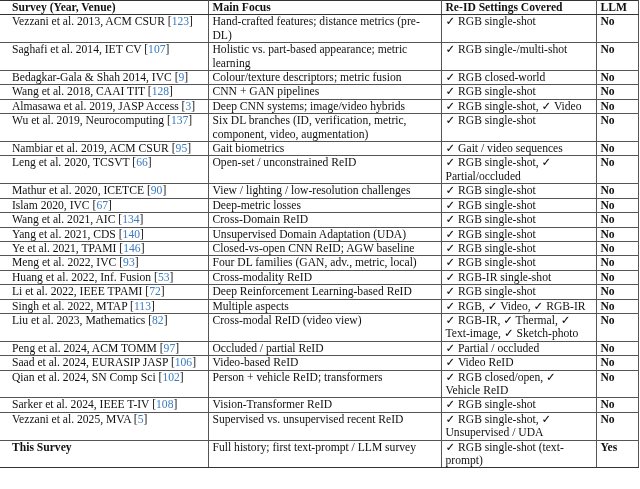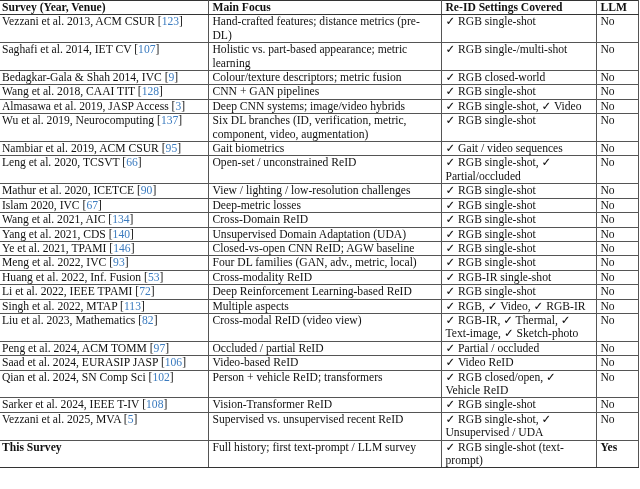--- a/index.html
+++ b/index.html
@@ -17,24 +17,24 @@
   table.surveys col.c2 { width: 233px; }
   table.surveys col.c3 { width: 155px; }
   table.surveys col.c4 { width: 42px; }
   table.surveys th, table.surveys td {
     border: 1px solid #555;
     padding: 0 4px 0 4px;
     vertical-align: top;
     text-align: left;
   }
   table.surveys th { font-weight: bold; }
-  table.surveys tr > :first-child { border-left: none; padding-left: 2px; }
+  table.surveys tr > :first-child { border-left: none; padding-left: 12px; }
   table.surveys tr:first-child > * { border-top: 1.5px solid #333; }
   table.surveys tr:last-child > * { border-bottom: 1.5px solid #333; }
-  td.llm, th.llm { text-align: center; }
+  td.llm, th.llm { text-align: center; font-weight: bold; }
   td.focus, td.settings { text-align: justify; }
   .ref { color: #3b7bbf; }
   .bold { font-weight: bold; }
 </style>
 </head>
 <body>
 
 <table class="surveys">
   <colgroup>
       <col class="c1">

